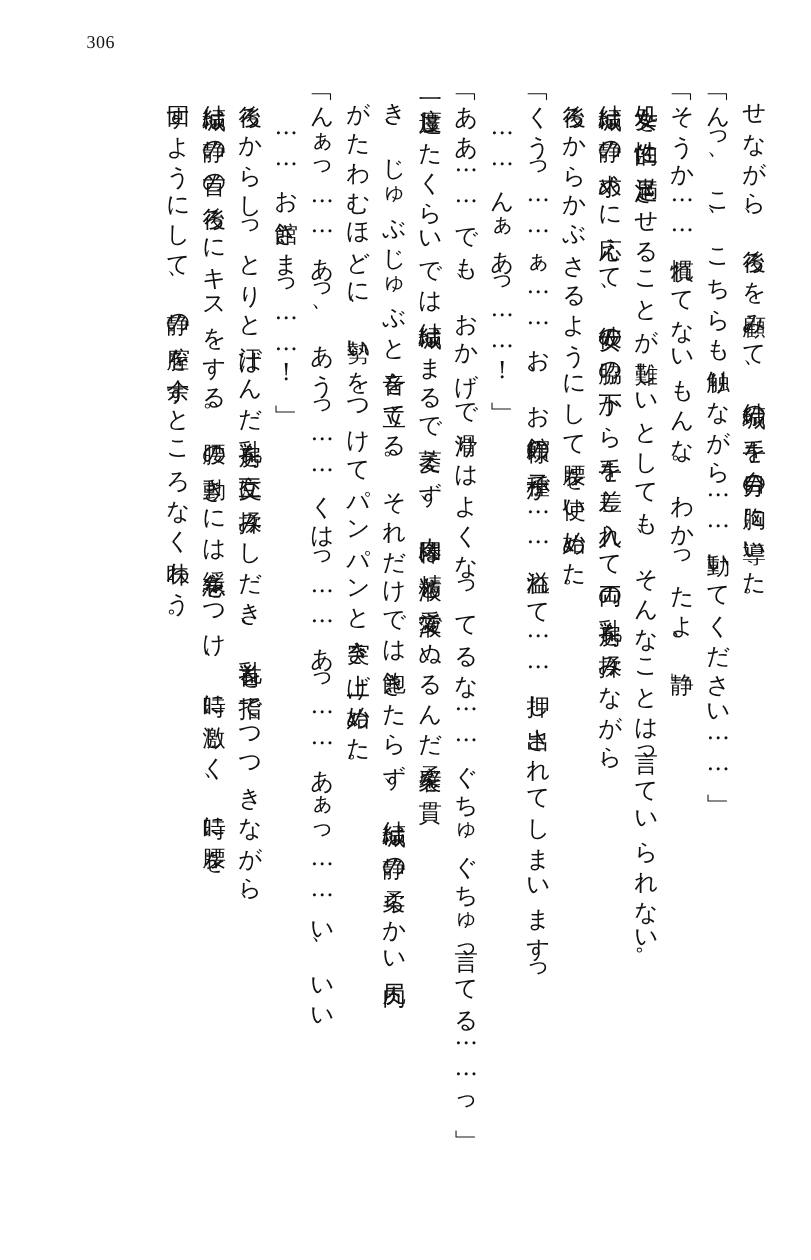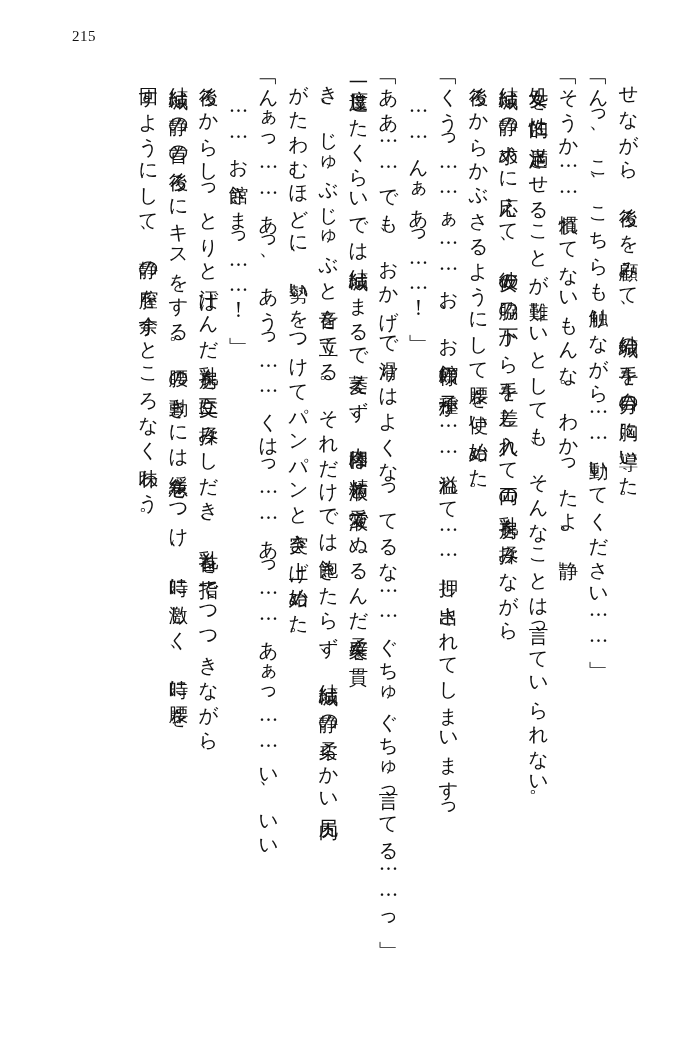--- a/index.html
+++ b/index.html
@@ -55,21 +55,21 @@
   }
   .line.indent {
     padding-top: 22px;
   }
 </style>
 </head>
 <body>
 
 <div class="page">
 
-  <div class="page-number">215</div>
+  <div class="page-number">306</div>
 
   <div class="text-block">
     <div class="line">せながら、後ろを顧みて、結城の手を自分の胸に導いた。</div>
     <div class="line">「んっ、こ、こちらも触りながら……動いてください……」</div>
     <div class="line">「そうか……慣れてないもんな。わかったよ、静」</div>
     <div class="line">処女を性的に満足させることが難しいとしても、そんなことは言っていられない。</div>
     <div class="line">結城は静の求めに応えて、彼女の脇の下から手を差し入れて両の乳房を揉みながら、</div>
     <div class="line">後ろからかぶさるようにして腰を使い始めた。</div>
     <div class="line">「くうっ……ぁ……お、お館様の子種が……溢れて……押し出されてしまいますっ</div>
     <div class="line indent">……んぁあっ……!」</div>

